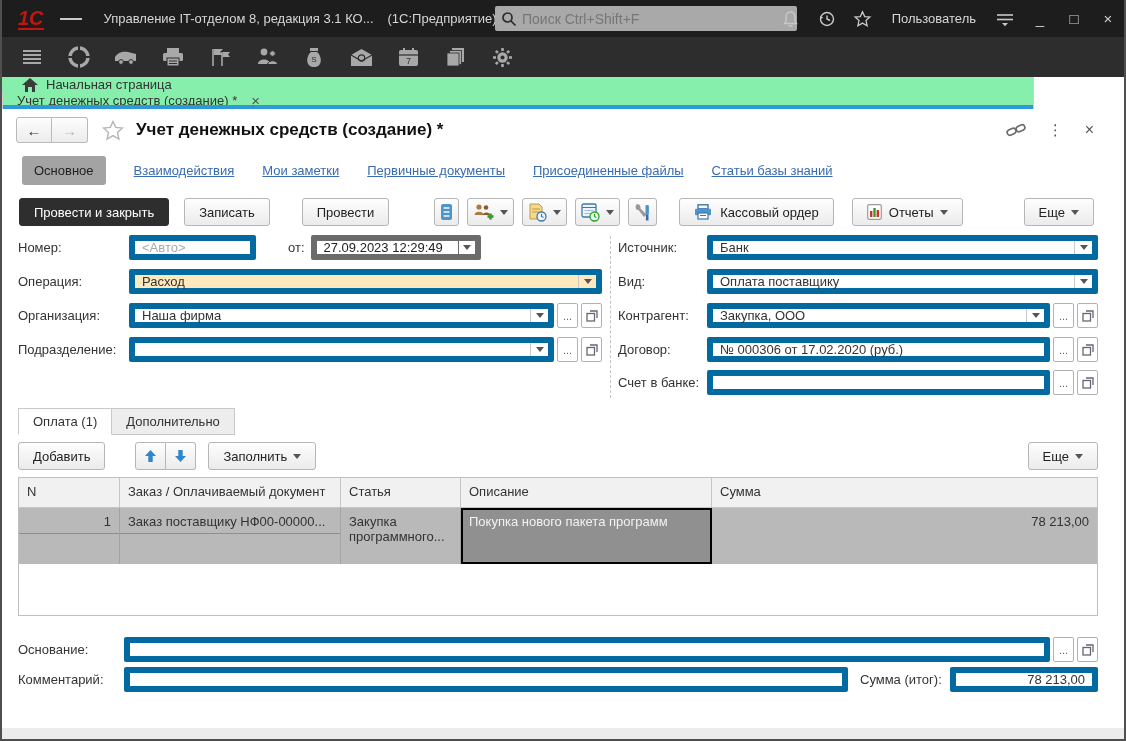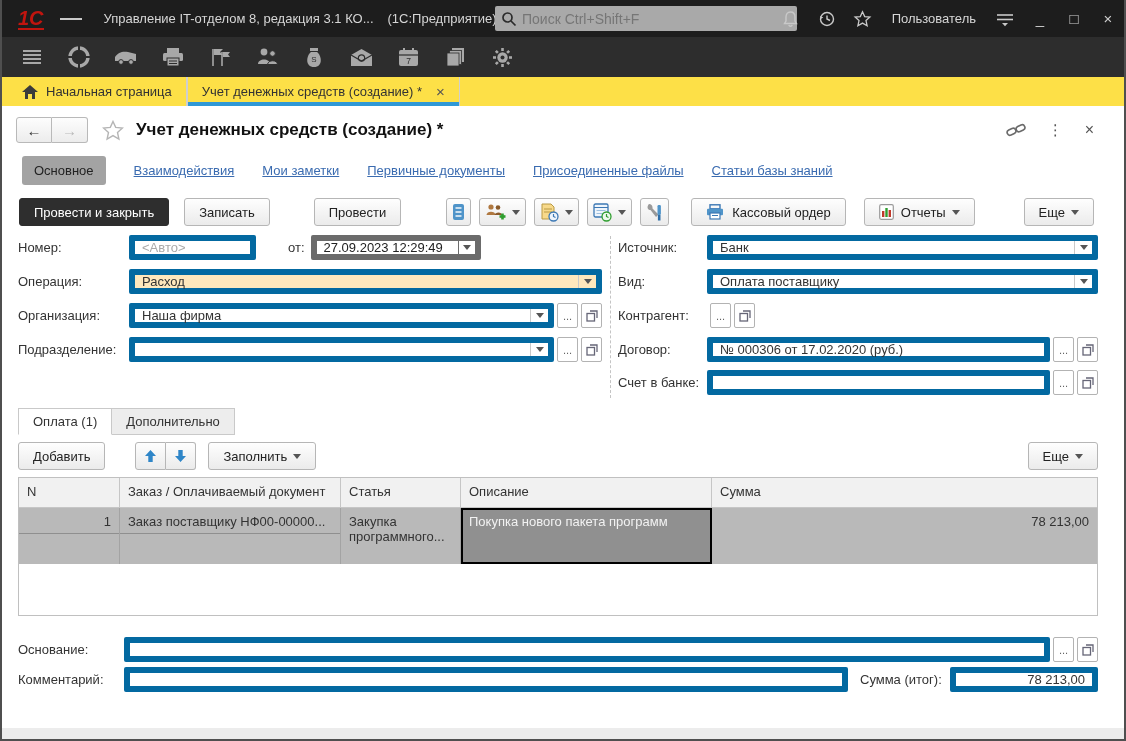--- a/index.html
+++ b/index.html
@@ -25,21 +25,21 @@
   .tb-right { position:absolute; right:8px; top:0; height:37px; display:flex; align-items:center; gap:14px; }
   .tb-user { font-size:13px; color:#d6d6d6; margin:0 4px; }
   .winbtn { color:#cfcfcf; font-size:15px; width:20px; text-align:center; }
 
   
   .sections { position:absolute; left:-2px; top:37px; width:1126px; height:40px; background:#2d2d2d;
               display:flex; align-items:center; gap:23px; padding-left:20px; }
   .sec-icon { width:24px; height:24px; display:flex; align-items:center; justify-content:center; color:#a8a8a8; }
 
   
-  .tabbar { position:absolute; left:0; top:77px; width:1122px; height:29px; background:#fde047; display:flex; }
+  .tabbar { position:absolute; left:0; top:77px; width:1032px; height:29px; background:#86efac; display:flex;flex-direction:column; }
   .ptab { display:flex; align-items:center; gap:8px; padding:0 14px; height:29px; position:relative;
           border-right:1px solid #cfcfcf; color:#333; }
   .ptab.active { border-left:1px solid #cfcfcf; }
   .ptab.active::after { content:""; position:absolute; left:0; right:0; bottom:0; height:4px; background:#2f98d6; }
   .ptab .close-x { color:#555; font-size:15px; margin-left:6px; }
 
   
   .form-header { position:absolute; left:0; top:110px; width:1122px; height:40px; display:flex; align-items:center; }
   .navbtns { display:flex; margin-left:14px; }
   .navbtn { width:36px; height:26px; border:1px solid #b9b9b9; background:linear-gradient(#fdfdfd,#ececec);
@@ -320,21 +320,21 @@
     <span class="link">Взаимодействия</span>
     <span class="link">Мои заметки</span>
     <span class="link">Первичные документы</span>
     <span class="link">Присоединенные файлы</span>
     <span class="link">Статьи базы знаний</span>
   </div>
 
   <div class="cmdbar">
     <div class="btn btn-dark" style="margin-left:17px;">Провести и закрыть</div>
     <div class="btn" style="margin-left:15px;">Записать</div>
-    <div class="btn" style="margin-left:44px;">Провести</div>
+    <div class="btn" style="margin-left:32px;">Провести</div>
 
     <div class="btn iconbtn" style="margin-left:45px;">
       <span>
         <svg width="13" height="18" viewBox="0 0 13 18">
             <rect x="1" y="1" width="11" height="16" rx="2" fill="#4f94c9"></rect>
             <g stroke="#fff" stroke-width="1.4">
               <line x1="3.5" y1="5" x2="9.5" y2="5"></line>
               <line x1="3.5" y1="9" x2="9.5" y2="9"></line>
               <line x1="3.5" y1="13" x2="9.5" y2="13"></line>
             </g>
@@ -484,20 +484,24 @@
   <div class="frow" style="left:616px; top:269px; width:480px;">
     <span class="flabel" style="width:89px;">Вид:</span>
     <div class="field" style="flex:1;">
       <span class="val">Оплата поставщику</span>
       <span class="dd"></span>
     </div>
   </div>
 
   <div class="frow" style="left:616px; top:303px; width:480px;">
     <span class="flabel" style="width:89px;">Контрагент:</span>
+    <div class="field" style="flex:1;">
+      <span class="val">Закупка, ООО</span>
+      <span class="dd"></span>
+    </div>
     <span class="minibtn">...</span>
     <span class="minibtn">
       <svg width="12" height="12" viewBox="0 0 12 12">
           <rect x="1" y="3.5" width="7.5" height="7.5" fill="none" stroke="#667" stroke-width="1.3"></rect>
           <path d="M4 1 L11 1 L11 8" fill="none" stroke="#667" stroke-width="1.3"></path>
         </svg>
     </span>
   </div>
 
   <div class="frow" style="left:616px; top:337px; width:480px;">

